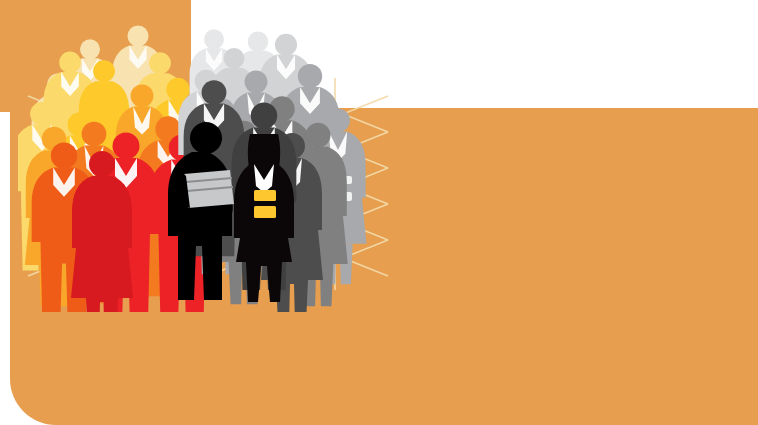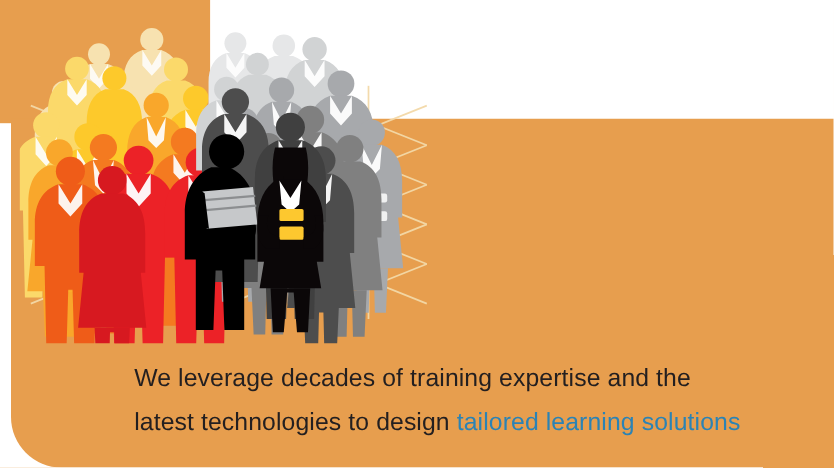--- a/index.html
+++ b/index.html
@@ -394,18 +394,14 @@
       <g>
         <rect x="236" y="190" width="22" height="11" rx="1.5" fill="#fdc82f"></rect>
         <rect x="236" y="206" width="22" height="12" rx="1.5" fill="#fdc82f"></rect>
       </g>
 
       <path d="M218 196 C214 208 216 220 224 226 L236 226 L236 216 L228 212 C224 208 224 202 226 196 Z" fill="#0b0708"></path>
       <path d="M274 196 C278 208 276 220 268 226 L258 226 L258 216 L266 212 C270 208 270 202 268 196 Z" fill="#0b0708"></path>
     </g>
   </svg>
 
-  <div class="caption">
-    <div>We leverage decades of training expertise and the</div>
-    <div><span>latest technologies to design </span><span class="accent">tailored learning solutions</span></div>
-  </div>
 
 </div>
 
 </body></html>

